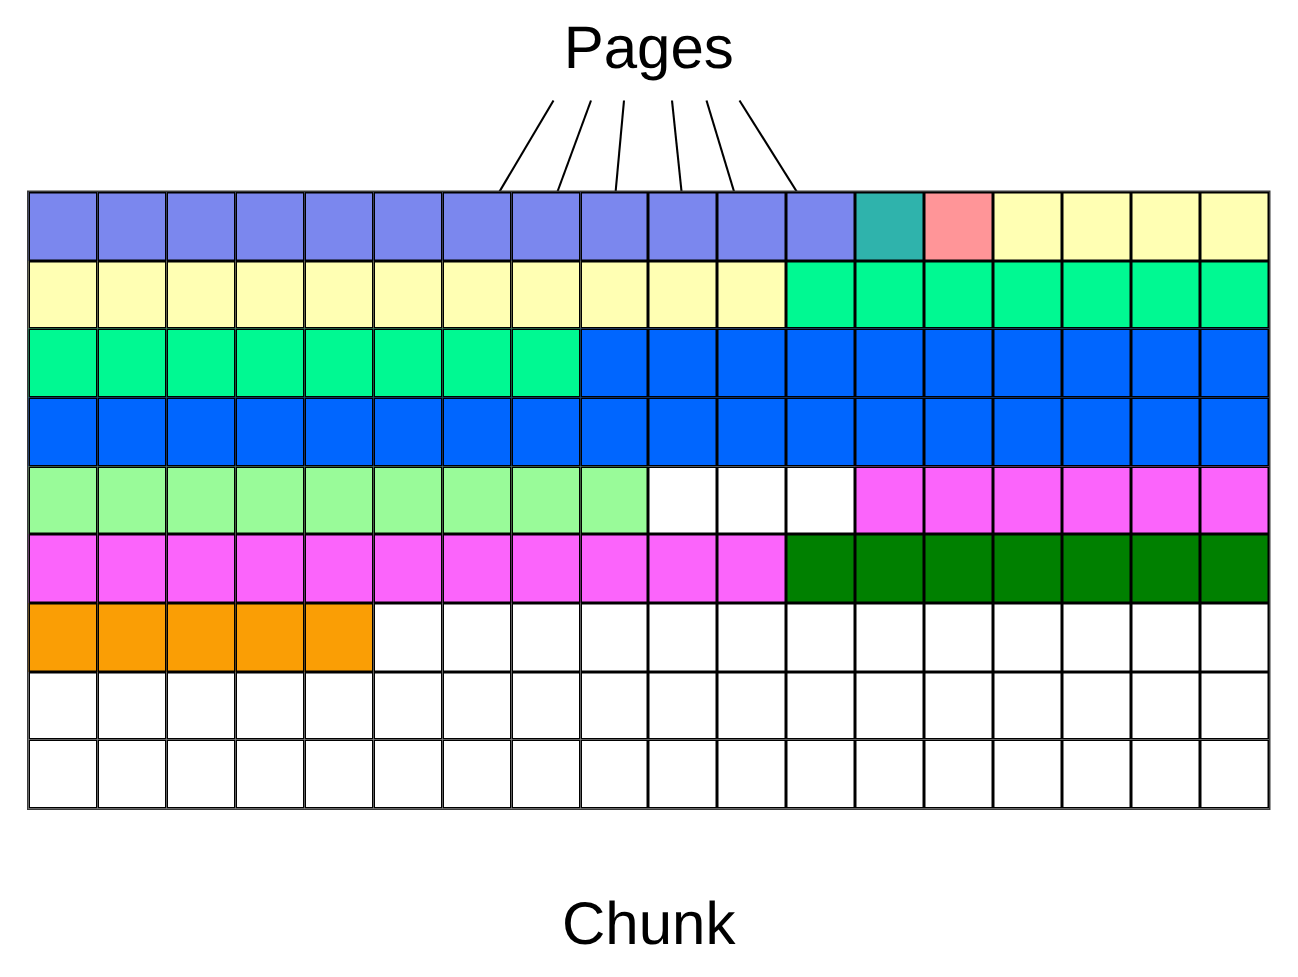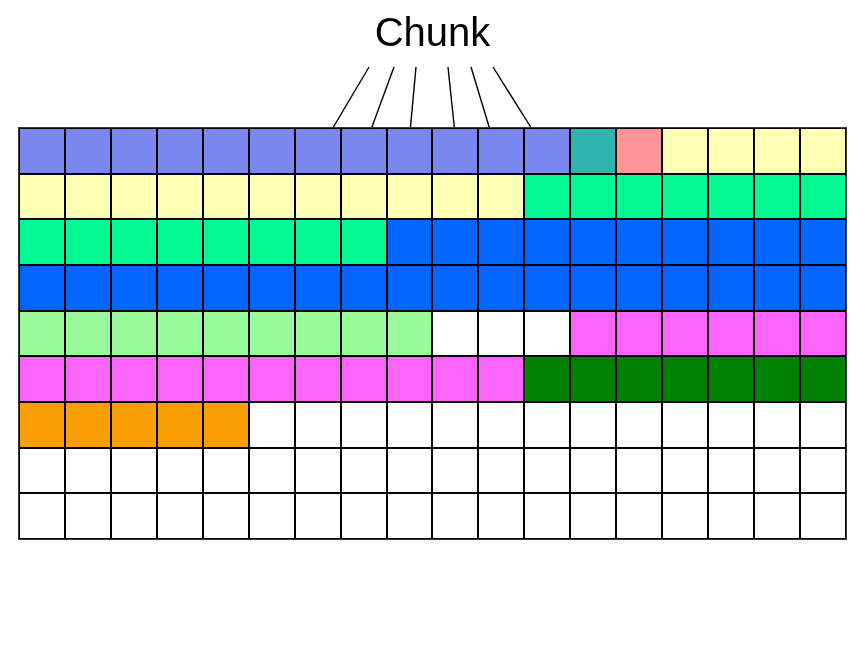--- a/index.html
+++ b/index.html
@@ -46,21 +46,21 @@
   .cell {
     box-sizing: border-box;
     border: 1px solid #000000;
   }
 </style>
 </head>
 <body>
 
 <div class="canvas">
 
-  <div class="diagram-label pages-label">Chunk</div>
+  <div class="diagram-label pages-label">Pages</div>
 
   <svg class="leader-svg" viewBox="0 0 865 651">
       <line x1="369" y1="67" x2="318" y2="153" stroke="#000000" stroke-width="1.4"></line>
       <line x1="394" y1="67" x2="362" y2="154" stroke="#000000" stroke-width="1.4"></line>
       <line x1="416" y1="67" x2="408" y2="154" stroke="#000000" stroke-width="1.4"></line>
       <line x1="448" y1="67" x2="457" y2="153" stroke="#000000" stroke-width="1.4"></line>
       <line x1="471" y1="67" x2="497" y2="153" stroke="#000000" stroke-width="1.4"></line>
       <line x1="493" y1="67" x2="547" y2="153" stroke="#000000" stroke-width="1.4"></line>
     </svg>
 
@@ -222,14 +222,15 @@
       <div class="cell" style="background: rgb(255, 255, 255);"></div>
       <div class="cell" style="background: rgb(255, 255, 255);"></div>
       <div class="cell" style="background: rgb(255, 255, 255);"></div>
       <div class="cell" style="background: rgb(255, 255, 255);"></div>
       <div class="cell" style="background: rgb(255, 255, 255);"></div>
       <div class="cell" style="background: rgb(255, 255, 255);"></div>
       <div class="cell" style="background: rgb(255, 255, 255);"></div>
       <div class="cell" style="background: rgb(255, 255, 255);"></div>
     </div>
 
+  <div class="diagram-label chunk-label">Chunk</div>
 
 </div>
 
 </body></html>

